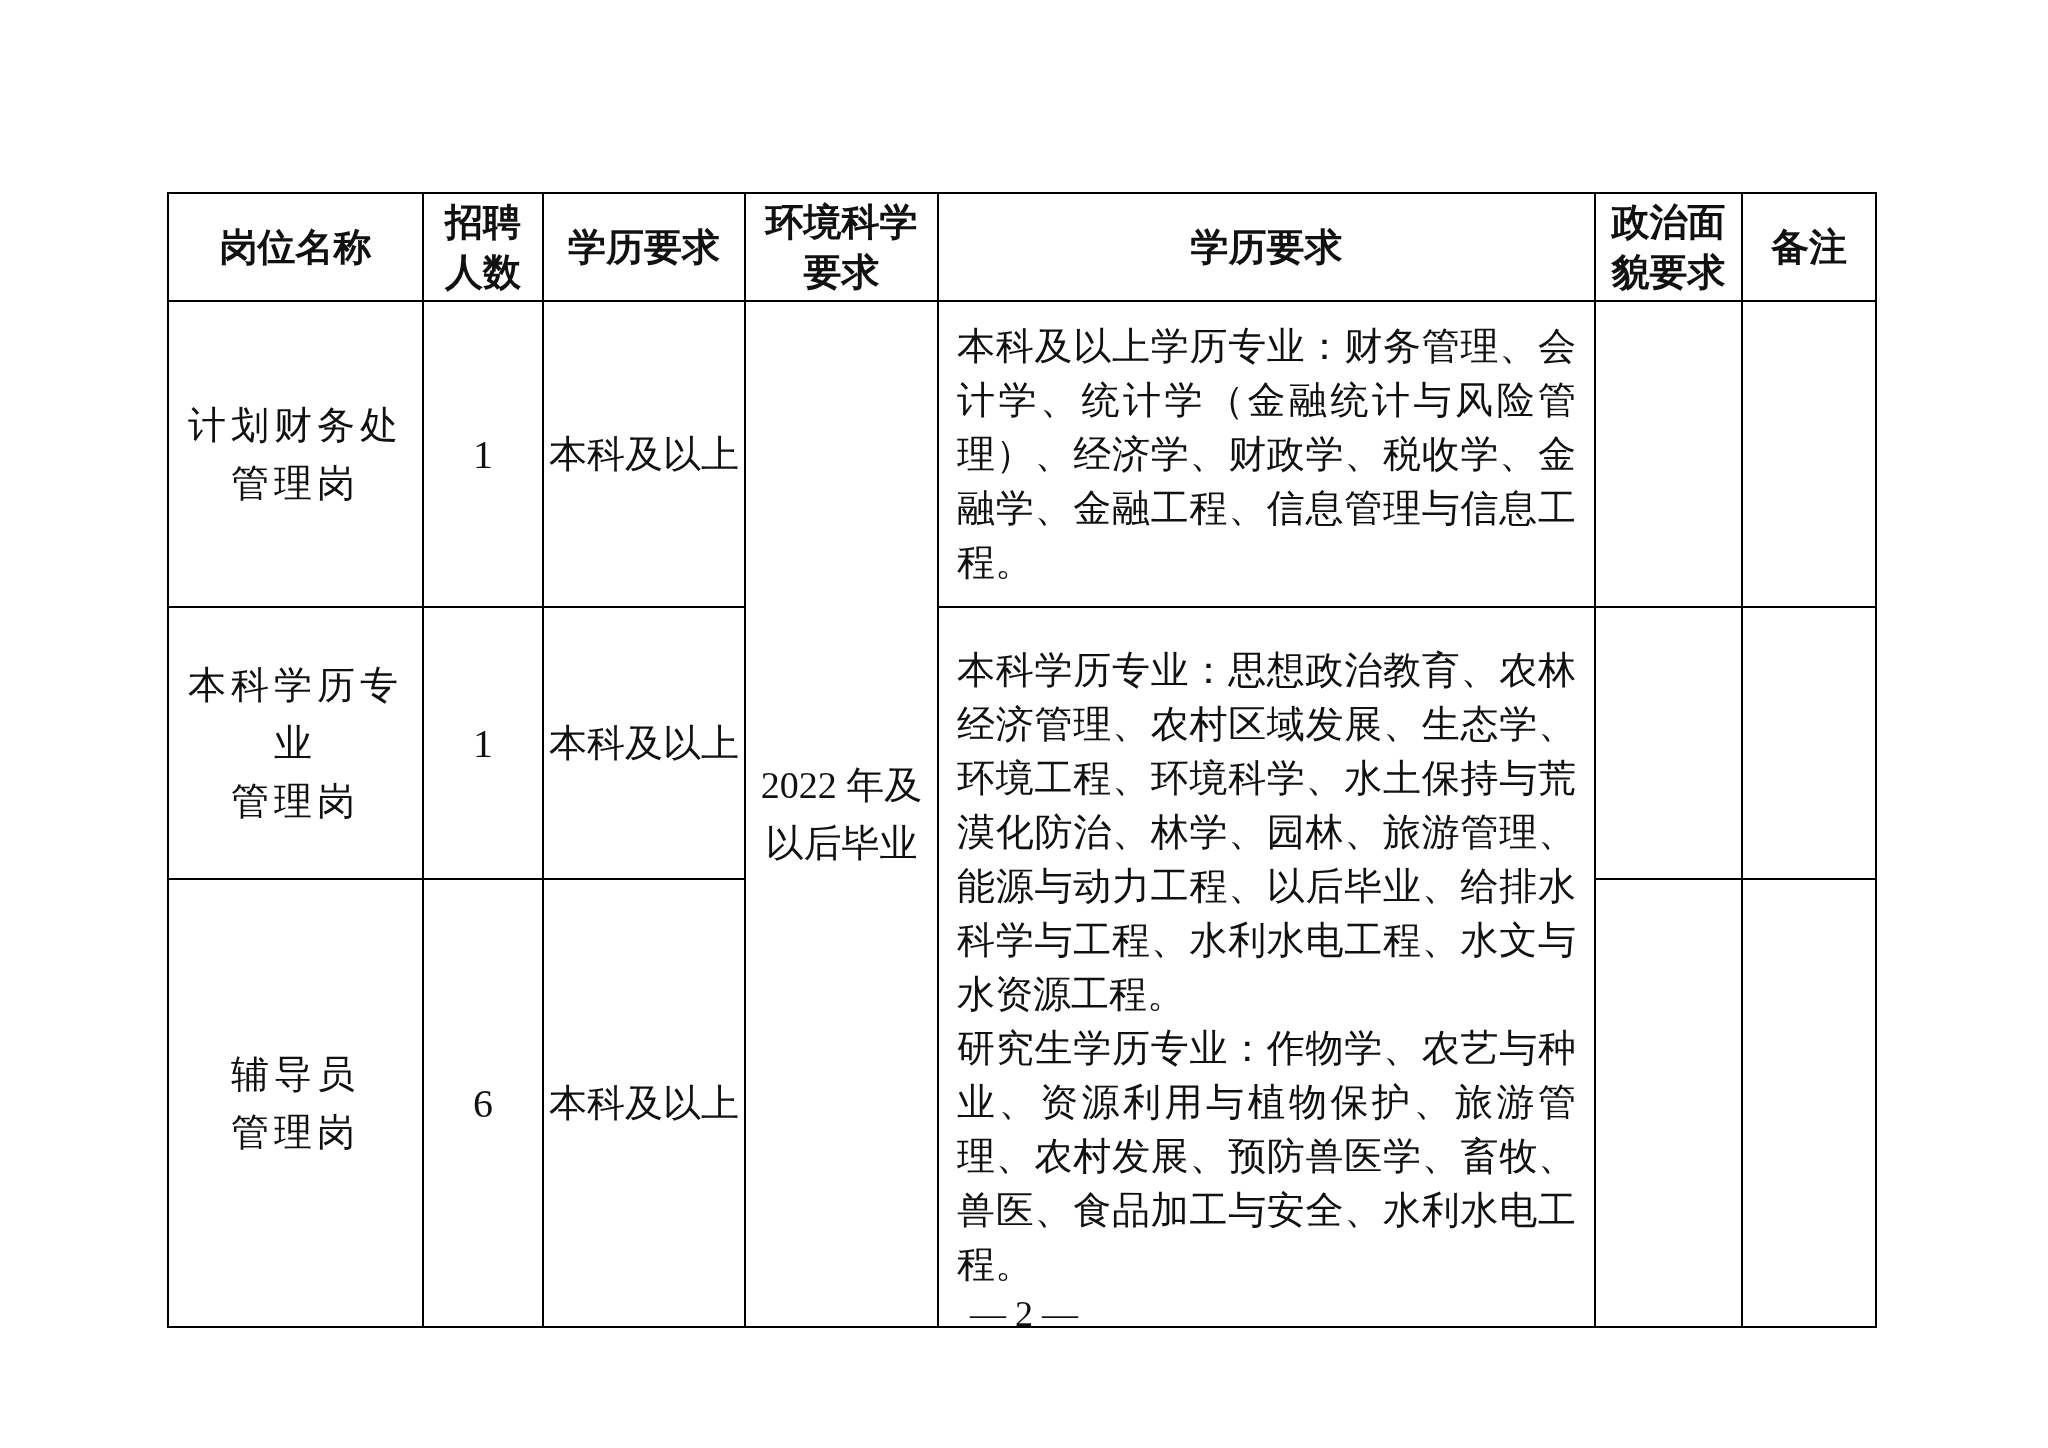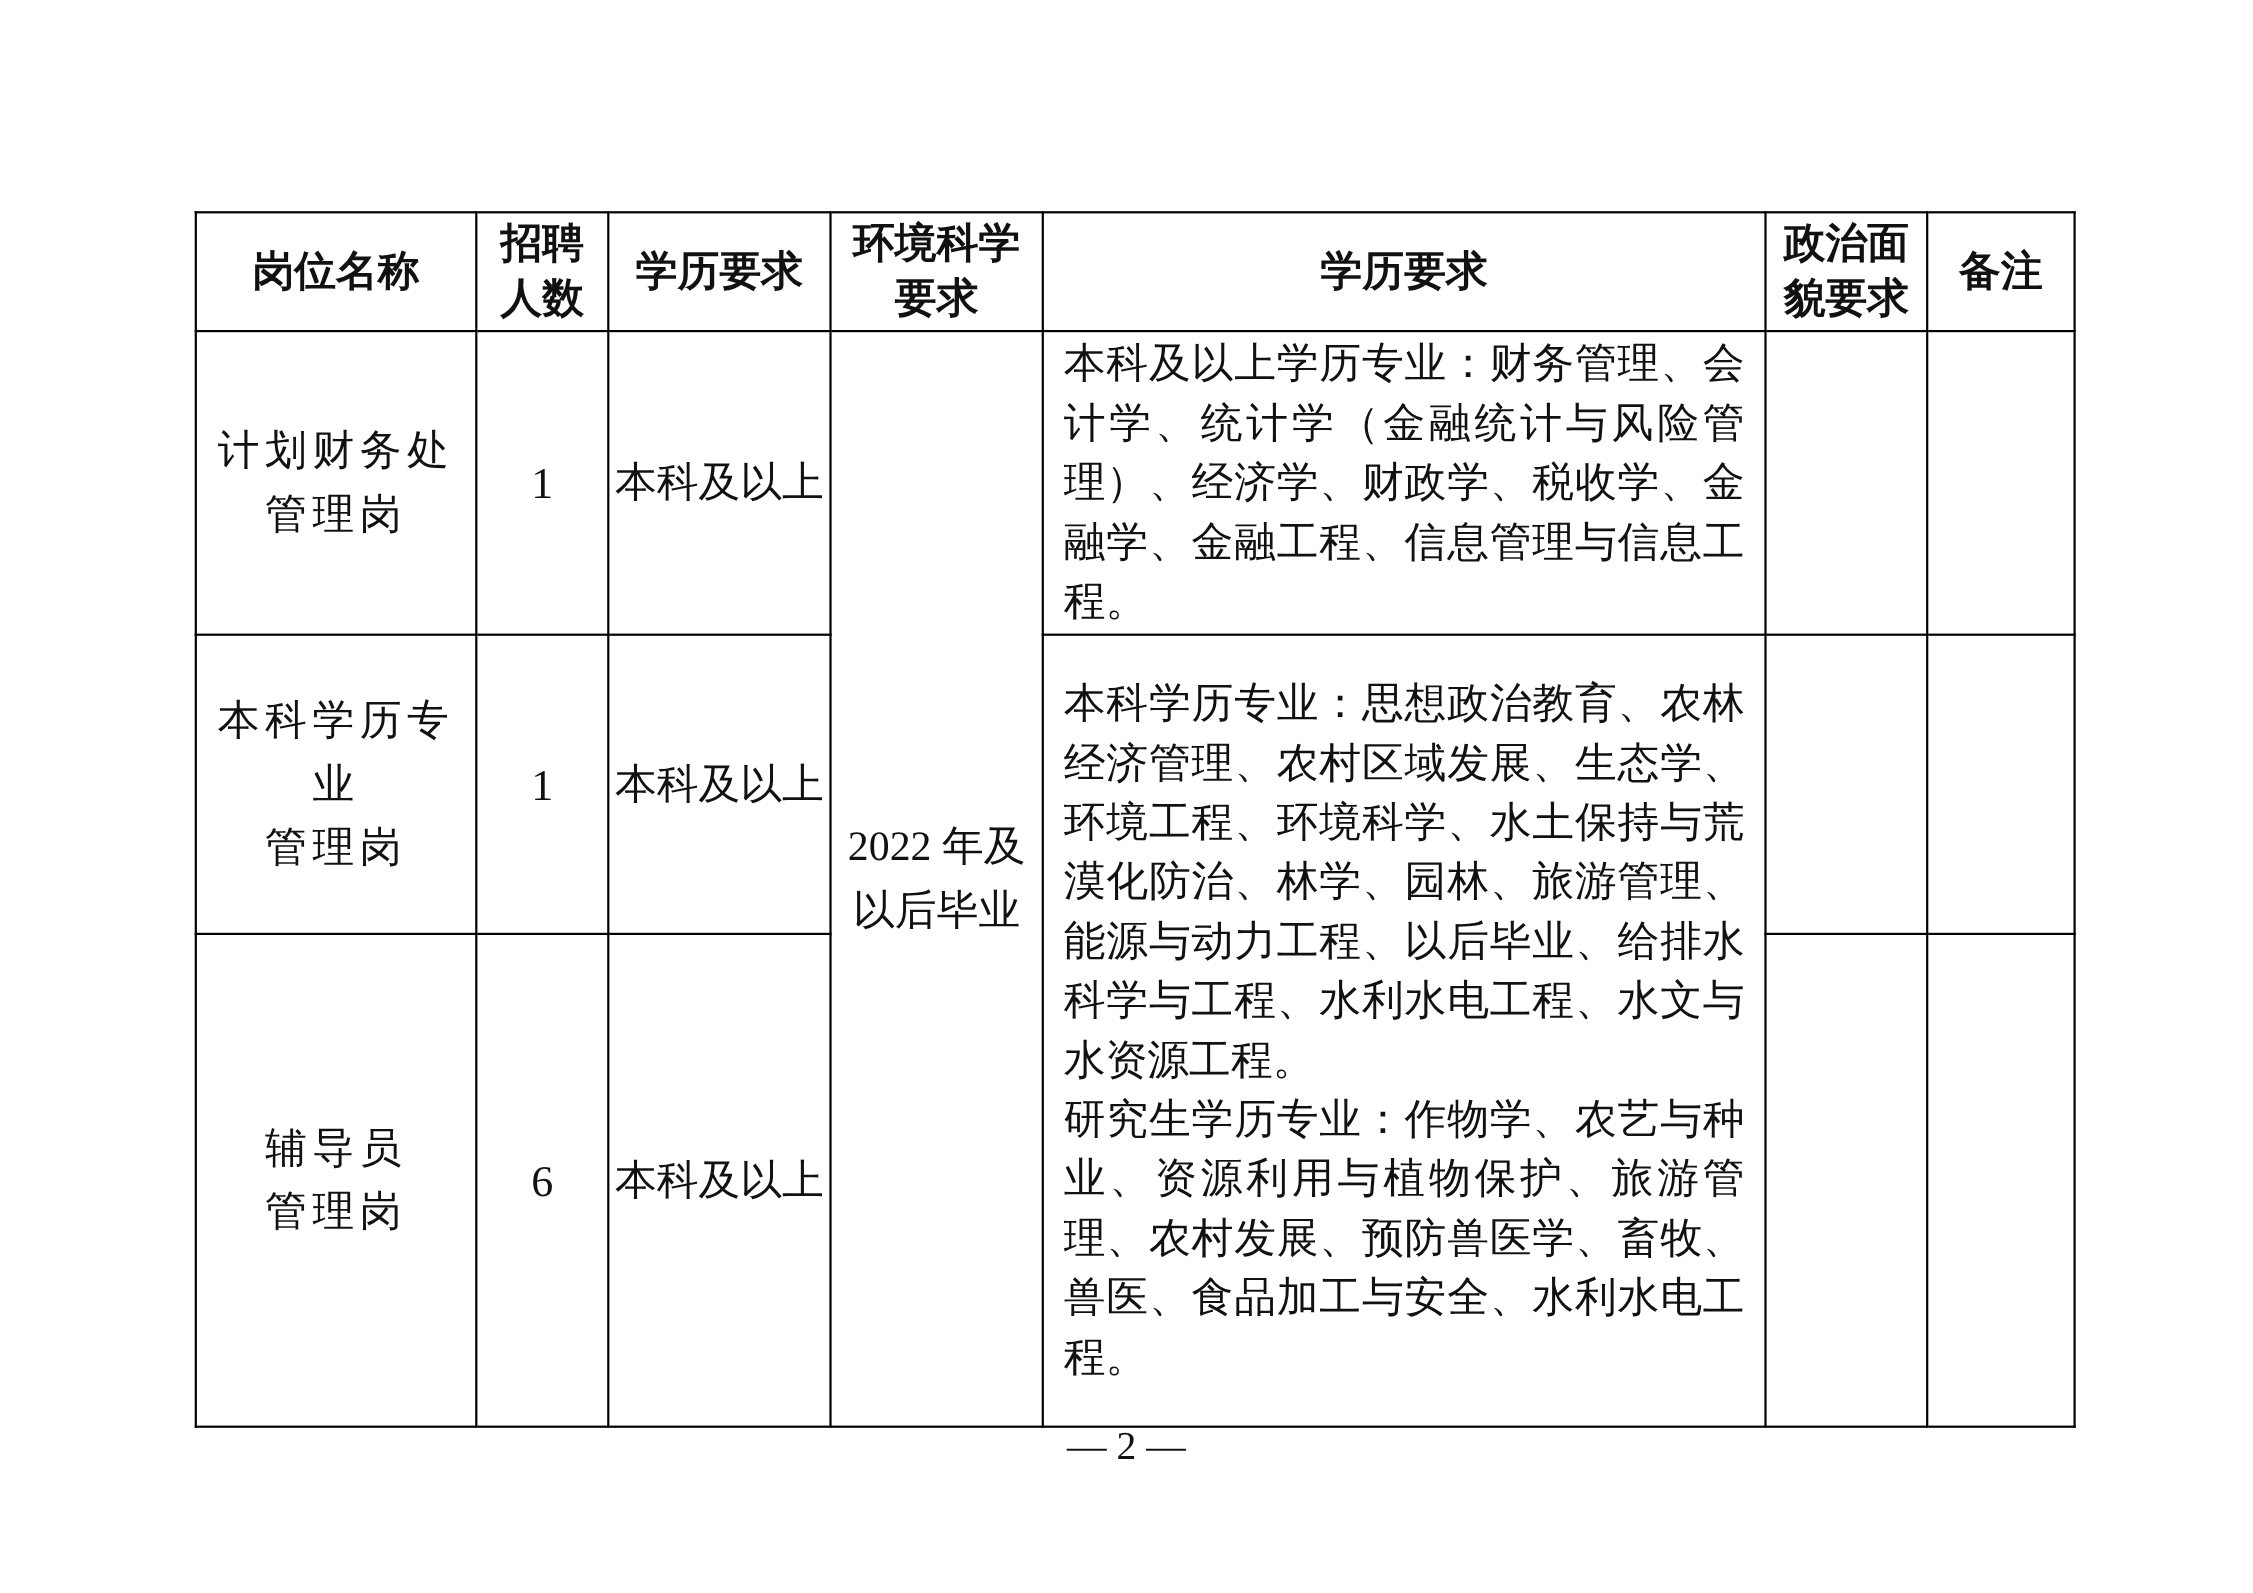--- a/index.html
+++ b/index.html
@@ -9,21 +9,21 @@
   }
   body {
     position: relative;
     width: 2048px;
     height: 1448px;
     font-family: "Liberation Serif", serif;
     color: #111111;
   }
   .doc-table {
     position: absolute;
-    left: 177px;
+    left: 167px;
     top: 192px;
     width: 1708px;
     border-collapse: collapse;
     table-layout: fixed;
   }
   .doc-table th, .doc-table td {
     border: 2px solid #000000;
     vertical-align: middle;
     overflow: hidden;
   }
@@ -49,21 +49,21 @@
   .cell-number {
     font-size: 40px;
     text-align: center;
   }
   .cell-specialty {
     font-size: 38px;
     line-height: 54px;
     text-align: justify;
     text-justify: inter-ideograph;
     text-align-last: left;
-    padding: 2px 18px;
+    padding: 17px 18px;
   }
   .cell-specialty p {
     margin: 0;
     text-align: justify;
     text-justify: inter-ideograph;
     text-align-last: left;
   }
   .page-footer {
     position: absolute;
     top: 1294px;

